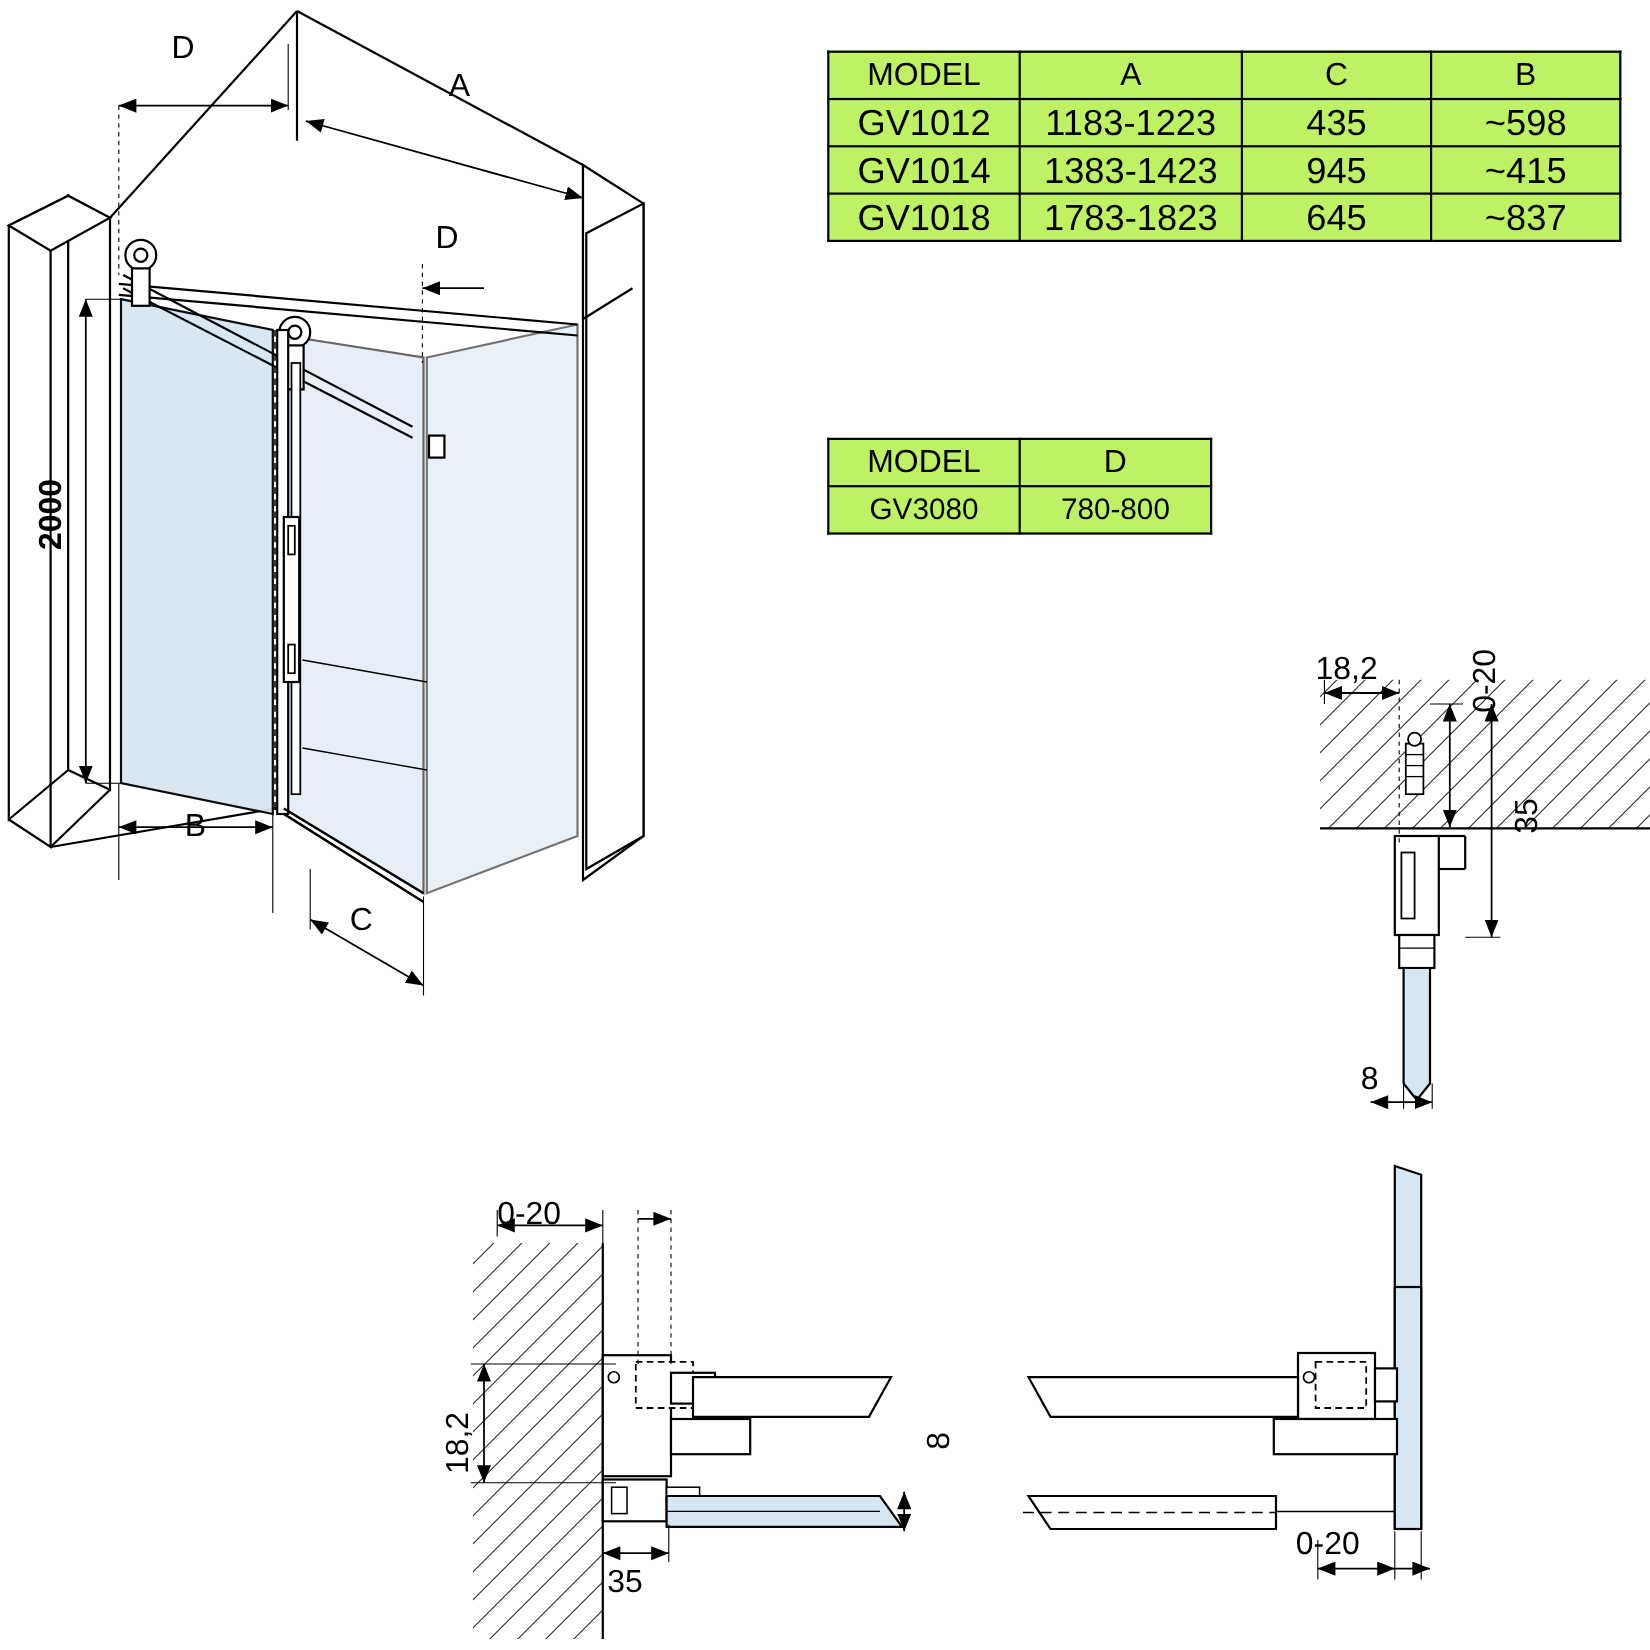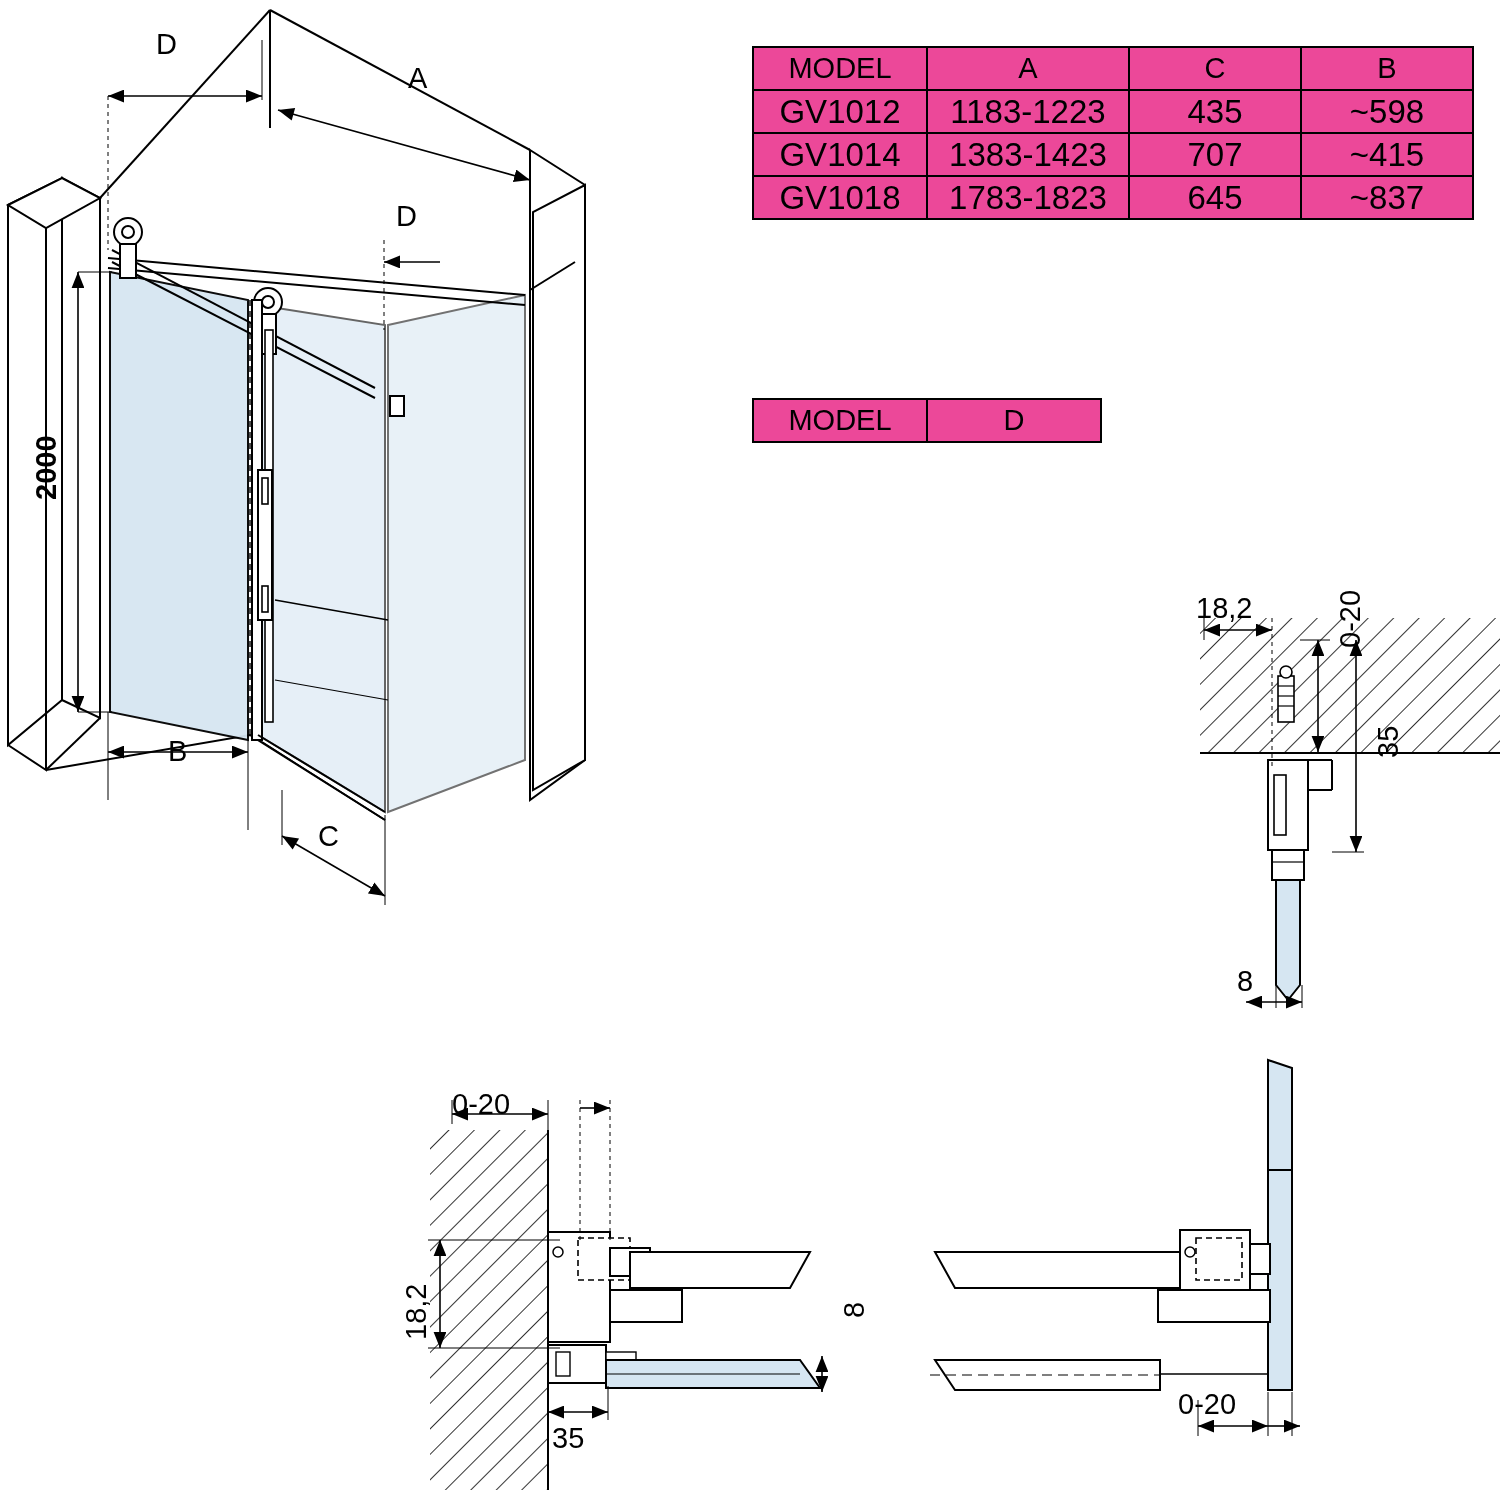--- a/index.html
+++ b/index.html
@@ -16,21 +16,21 @@
     overflow: hidden;
   }
   .page {
     position: absolute;
     inset: 0;
   }
   
   .spec-table {
     position: absolute;
     border-collapse: collapse;
-    background: #ec4899;
+    background: #bef264;
   }
   .spec-table td, .spec-table th {
     border: 2px solid #000;
     font-weight: normal;
     text-align: center;
     font-family: "Liberation Sans", sans-serif;
     padding: 0;
     white-space: nowrap;
   }
   #table-a {
@@ -285,36 +285,40 @@
     <tbody>
       <tr>
         <td>GV1012</td>
         <td>1183-1223</td>
         <td>435</td>
         <td>~598</td>
       </tr>
       <tr>
         <td>GV1014</td>
         <td>1383-1423</td>
-        <td>707</td>
+        <td>945</td>
         <td>~415</td>
       </tr>
       <tr>
         <td>GV1018</td>
         <td>1783-1823</td>
         <td>645</td>
         <td>~837</td>
       </tr>
     </tbody>
   </table>
 
   <table class="spec-table" id="table-d">
     <thead>
       <tr>
         <th class="c-model">MODEL</th>
         <th class="c-d">D</th>
       </tr>
     </thead>
     <tbody>
+      <tr>
+        <td>GV3080</td>
+        <td>780-800</td>
+      </tr>
     </tbody>
   </table>
 
 </div>
 
 </body></html>

